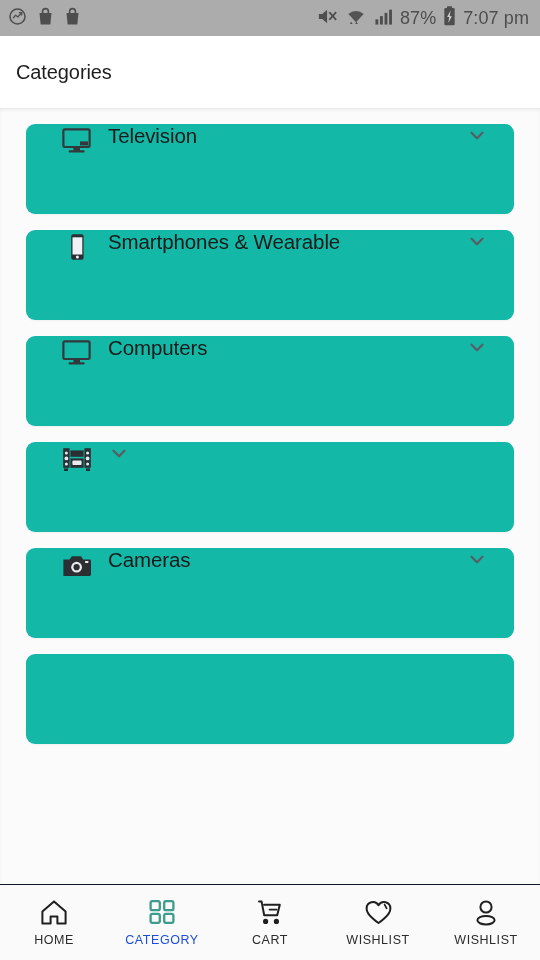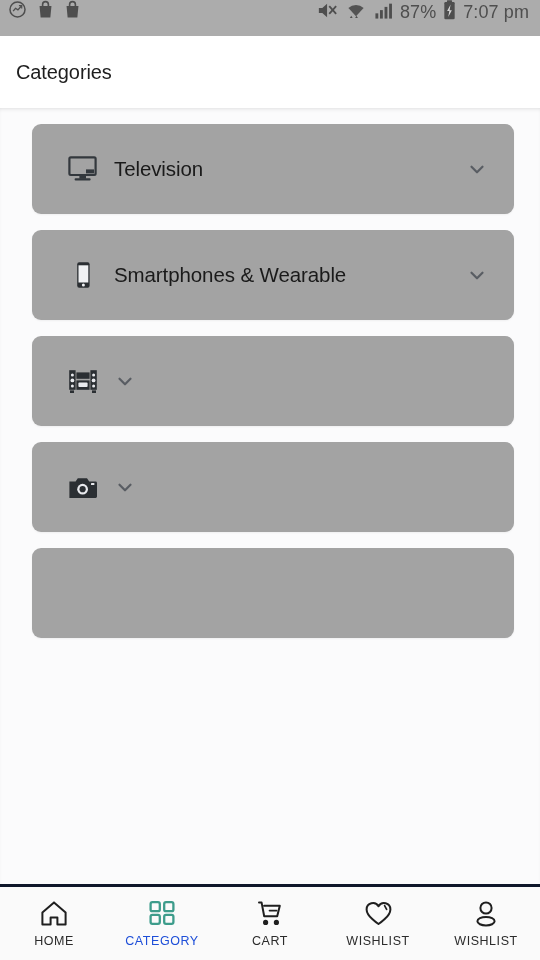--- a/index.html
+++ b/index.html
@@ -8,21 +8,21 @@
     font-family:"Liberation Sans", sans-serif;
     background:#ffffff;
     overflow:hidden;
   }
   #app { position:relative; width:540px; height:960px; display:flex; flex-direction:column; }
 
   
   .statusbar {
     height:36px; flex:0 0 36px;
     background:#acacac;
-    display:flex; align-items:flex-start;
+    display:flex; align-items:center;
     padding:0 11px 0 8px;
     color:#4e4e4e;
   }
   .sb-left { display:flex; align-items:center; gap:10px; }
   .sb-spacer { flex:1 1 auto; }
   .sb-right { display:flex; align-items:center; gap:7px; }
   .sb-right .sb-text {
     font-size:18px; color:#4e4e4e; letter-spacing:.1px;
     font-family:"Liberation Sans", sans-serif;
   }
@@ -47,48 +47,47 @@
     position:relative;
     overflow:hidden;
     box-shadow: inset 0 3px 5px -3px rgba(0,0,0,.16);
   }
   .list {
     position:absolute; left:0; right:0; top:0;
     padding:16px 26px 0 26px;
   }
   .cat-card {
     height:90px;
-    background:#a3a3a3;
+    background:#14b8a6;
     border-radius:9px;
-    display:flex; align-items:center;
+    display:flex; align-items:flex-start;
     padding:0 26px 0 34px;
     margin-bottom:16px;
     box-shadow:0 1px 2px rgba(0,0,0,.05);
-    margin-left:6px;
   }
   .cat-icon {
     width:34px; height:34px;
     flex:0 0 34px;
     display:flex; align-items:center; justify-content:center;
     margin-right:14px;
   }
   .cat-label {
     flex:1 1 auto;
     font-size:20.5px; color:#1a1a1a; font-weight:400;
     letter-spacing:-.1px;
     white-space:nowrap;
   }
   .chev { flex:0 0 22px; display:flex; align-items:center; justify-content:center; }
 
   
   .bottomnav {
     flex:0 0 76px; height:76px;
     background:#fafafa;
     display:flex; align-items:center;
-    border-top:3px solid #0f172a;
+    border-top:1px solid #0f172a;
   }
   .nav-item {
     flex:1 1 0;
     display:flex; flex-direction:column;
     align-items:center; justify-content:center;
     gap:7px;
     height:100%;
   }
   .nav-icon { height:28px; display:flex; align-items:flex-end; justify-content:center; }
   .nav-label {
@@ -195,20 +194,35 @@
           </svg>
         </span>
         <span class="cat-label">Smartphones &amp; Wearable</span>
         <span class="chev">
           <svg width="22" height="22" viewBox="0 0 24 24" fill="none" stroke="#595d63" stroke-width="2.4" stroke-linecap="round" stroke-linejoin="round">
             <polyline points="6,9.5 12,15.5 18,9.5"></polyline>
           </svg>
         </span>
       </div>
 
+      <div class="cat-card">
+        <span class="cat-icon">
+          <svg width="30" height="26" viewBox="0 0 30 26">
+            <rect x="1.4" y="1.4" width="26.2" height="17.6" rx="1.4" fill="none" stroke="#33383d" stroke-width="2.2"></rect>
+            <rect x="11.4" y="19.2" width="6.6" height="3.6" fill="#33383d"></rect>
+            <rect x="6.6" y="22.2" width="16" height="2.3" rx="1" fill="#33383d"></rect>
+          </svg>
+        </span>
+        <span class="cat-label">Computers</span>
+        <span class="chev">
+          <svg width="22" height="22" viewBox="0 0 24 24" fill="none" stroke="#595d63" stroke-width="2.4" stroke-linecap="round" stroke-linejoin="round">
+            <polyline points="6,9.5 12,15.5 18,9.5"></polyline>
+          </svg>
+        </span>
+      </div>
 
       <div class="cat-card">
         <span class="cat-icon">
           <svg width="30" height="26" viewBox="0 0 30 26">
             <rect x="1.2" y="2.2" width="6.4" height="19.6" fill="#2b2f33"></rect>
             <rect x="22.4" y="2.2" width="6.4" height="19.6" fill="#2b2f33"></rect>
             <circle cx="4.4" cy="7" r="1.5" fill="#e9eaee"></circle>
             <circle cx="4.4" cy="12.4" r="1.9" fill="#e9eaee"></circle>
             <circle cx="4.4" cy="18" r="1.5" fill="#e9eaee"></circle>
             <circle cx="25.6" cy="7" r="1.5" fill="#e9eaee"></circle>
@@ -232,20 +246,21 @@
 
       <div class="cat-card">
         <span class="cat-icon">
           <svg width="30" height="25" viewBox="0 0 30 25">
             <path d="M1.4 6.6 h6.2 l2.2-3.4 h9.2 l2.2 3.4 h6.4 a1.4 1.4 0 0 1 1.4 1.4 v13.6 a1.4 1.4 0 0 1 -1.4 1.4 H1.4 Z" fill="#2b2f33"></path>
             <circle cx="14.6" cy="14.2" r="5.4" fill="#e9eaee"></circle>
             <circle cx="14.6" cy="14.2" r="3.1" fill="#2b2f33"></circle>
             <rect x="23" y="8" width="3.4" height="2" rx=".6" fill="#e9eaee"></rect>
           </svg>
         </span>
+        <span class="cat-label">Cameras</span>
         <span class="chev">
           <svg width="22" height="22" viewBox="0 0 24 24" fill="none" stroke="#595d63" stroke-width="2.4" stroke-linecap="round" stroke-linejoin="round">
             <polyline points="6,9.5 12,15.5 18,9.5"></polyline>
           </svg>
         </span>
       </div>
 
       <div class="cat-card">
         <span class="cat-label"></span>
       </div>

